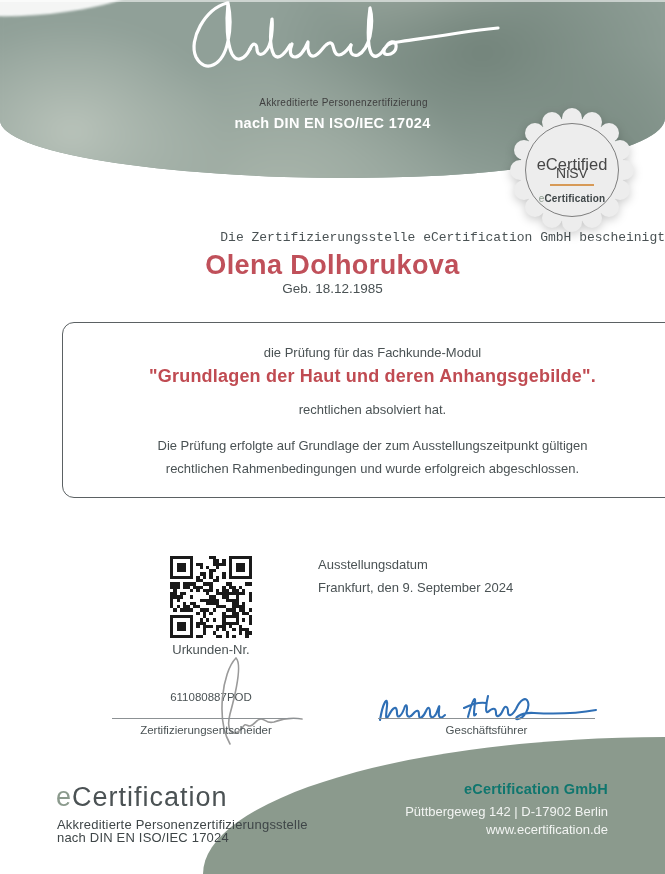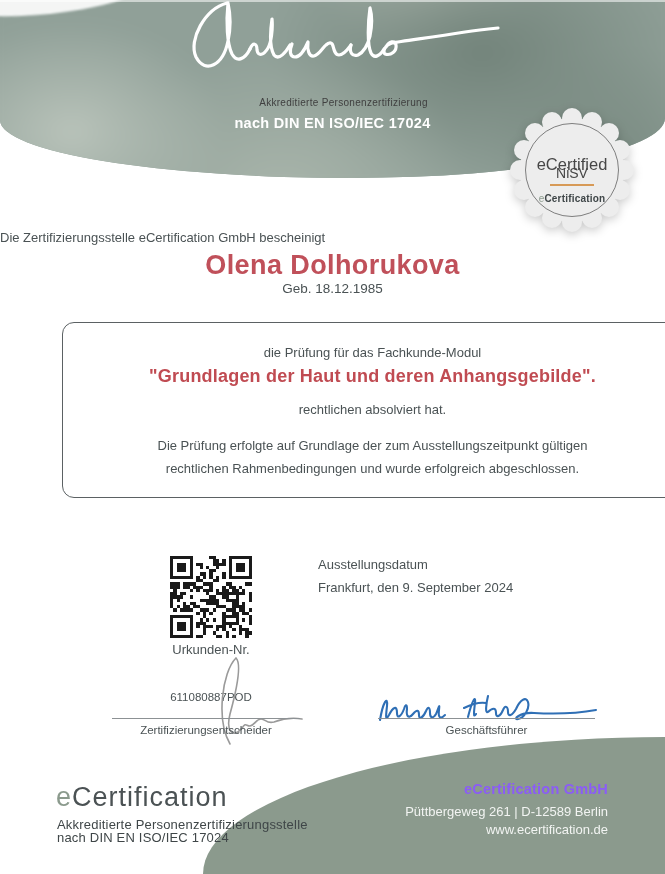--- a/index.html
+++ b/index.html
@@ -33,21 +33,21 @@
   .scallop{position:absolute;width:20px;height:20px;border-radius:50%;background:#ededed;}
   .badge-ring{position:absolute;left:13px;top:13px;width:94px;height:94px;border-radius:50%;
               border:1px solid #7e7e7e;box-sizing:border-box;}
   .badge-l1{position:absolute;top:27px;left:0;width:100%;text-align:center;font-size:14px;color:#474747;margin-top:28px;}
   .badge-l2{position:absolute;top:45px;left:0;width:100%;text-align:center;font-size:16.5px;color:#474747;}
   .badge-rule{position:absolute;top:74px;left:38px;width:44px;height:2px;background:#d79a57;}
   .badge-brand{position:absolute;top:83px;left:0;width:100%;text-align:center;font-size:10px;
                font-weight:bold;color:#3f4648;letter-spacing:.2px;}
   .badge-brand .e{color:#8b9a8d;font-weight:normal;}
   
-  .intro-line{position:absolute;top:230px;left:0;width:100%;text-align:left;font-size:13px;z-index:2;}
+  .intro-line{position:absolute;top:230px;left:0;width:100%;text-align:right;font-size:13px;z-index:2;font-family:Liberation Mono, monospace;}
   .holder-name{position:absolute;top:250px;left:0;width:100%;text-align:center;font-size:27px;
                font-weight:bold;color:#c0505a;letter-spacing:.4px;z-index:2;}
   .birth-line{position:absolute;top:281px;left:0;width:100%;text-align:center;font-size:13.5px;z-index:2;}
   
   .exam-box{position:absolute;left:62px;top:322px;width:621px;height:176px;border:1.5px solid #5b6163;
             border-radius:12px;box-sizing:border-box;z-index:2;}
   .exam-box div{position:absolute;left:0;width:100%;text-align:center;}
   .exam-lead{top:22px;font-size:13px;}
   .exam-title{top:43px;font-size:18px;font-weight:bold;color:#c04b52;letter-spacing:.2px;}
   .exam-result{top:79px;font-size:13px;}
@@ -65,21 +65,21 @@
   .sig-line.right{left:378px;top:718px;width:217px;}
   .sig-role{position:absolute;text-align:center;font-size:11.5px;z-index:2;}
   .sig-role.left{left:112px;top:724px;width:188px;}
   .sig-role.right{left:378px;top:724px;width:217px;}
   .sig-draw{position:absolute;z-index:2;}
   .sig-draw.left{left:186px;top:656px;width:130px;height:90px;}
   .sig-draw.right{left:372px;top:686px;width:232px;height:46px;}
   
   .footer-curve{position:absolute;right:0;bottom:0;width:462px;height:137px;background:#8b9a8d;
                 border-top-left-radius:100% 100%;z-index:1;}
-  .footer-company{position:absolute;right:57px;top:781px;text-align:center;color:#8b5cf6;
+  .footer-company{position:absolute;right:57px;top:781px;text-align:center;color:#0f766e;
                   font-size:14.5px;font-weight:bold;z-index:2;letter-spacing:.2px;}
   .footer-address{position:absolute;right:57px;top:804px;text-align:right;color:#f2f4f2;font-size:13px;z-index:2;}
   .footer-site{position:absolute;right:57px;top:822px;color:#f2f4f2;font-size:13px;z-index:2;}
   .logo{position:absolute;left:56px;top:782px;font-size:27px;letter-spacing:1px;color:#4b5254;z-index:2;}
   .logo .e{color:#8b9a8d;}
   .logo-tagline{position:absolute;left:57px;top:818px;font-size:13px;line-height:13px;color:#3f4648;
                 letter-spacing:.2px;z-index:2;}
 </style>
 </head>
 <body>
@@ -479,16 +479,16 @@
   <div class="sig-role left">Zertifizierungsentscheider</div>
   <div class="sig-role right">Geschäftsführer</div>
 
   <div class="footer-curve"></div>
   <div class="logo"><span class="e">e</span><span>Certification</span></div>
   <div class="logo-tagline">
     <div>Akkreditierte Personenzertifizierungsstelle</div>
     <div>nach DIN EN ISO/IEC 17024</div>
   </div>
   <div class="footer-company">eCertification GmbH</div>
-  <div class="footer-address">Püttbergeweg 261 | D-12589 Berlin</div>
+  <div class="footer-address">Püttbergeweg 142 | D-17902 Berlin</div>
   <div class="footer-site">www.ecertification.de</div>
 
 </div>
 
 </body></html>

